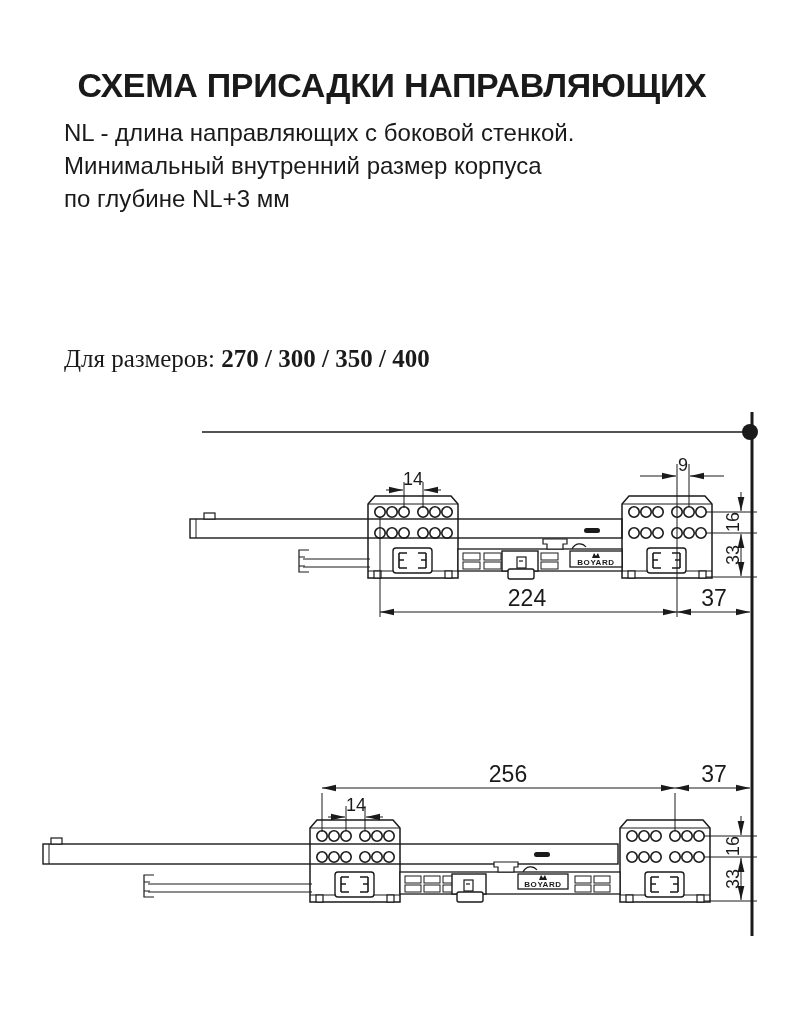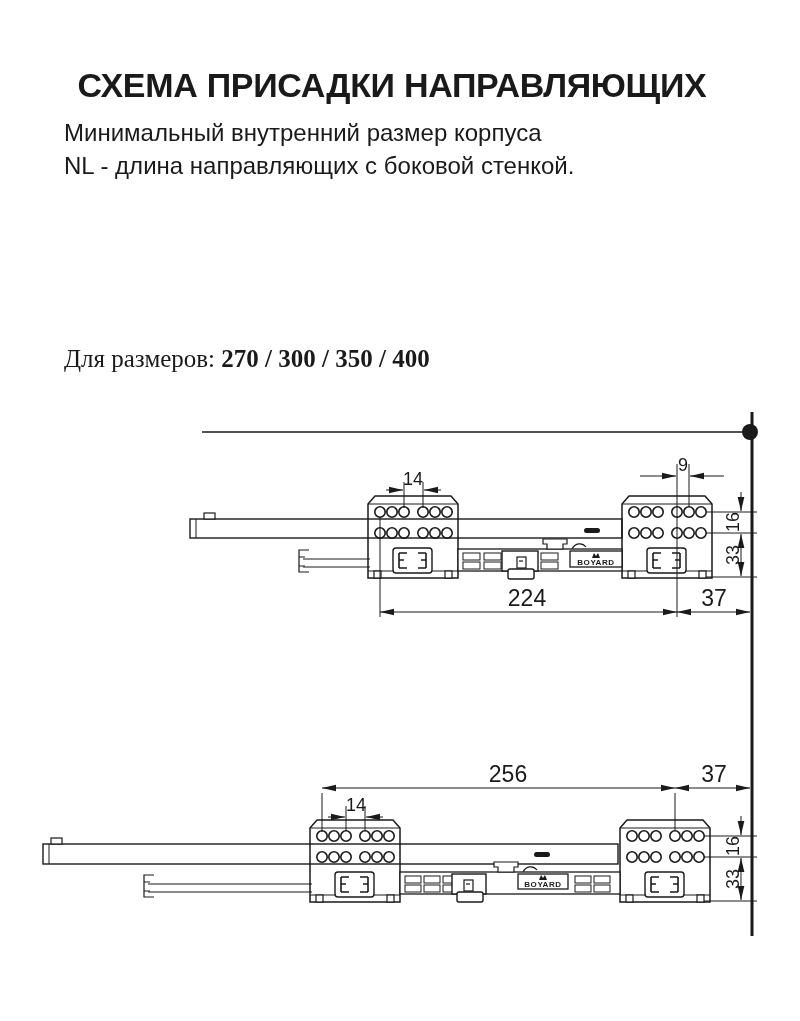--- a/index.html
+++ b/index.html
@@ -21,22 +21,23 @@
   .logoT{font-size:8px;font-weight:bold;letter-spacing:0.6px;}
 </style>
 </head>
 <body>
 
 <div class="page">
 
   <div class="title">СХЕМА ПРИСАДКИ НАПРАВЛЯЮЩИХ</div>
 
   <div class="desc">
+    <div>NL - длина направляющих с боковой стенкой.</div>
     <div>Минимальный внутренний размер корпуса</div>
-    <div>NL - длина направляющих с боковой стенкой.</div>
+    <div>по глубине NL+3 мм</div>
   </div>
 
   <div class="size-row row1">
     <span>Для размеров:</span>
     <span class="vals">270 / 300 / 350 / 400</span>
   </div>
 
 
 
   <svg class="draw" viewBox="0 0 800 1021">

